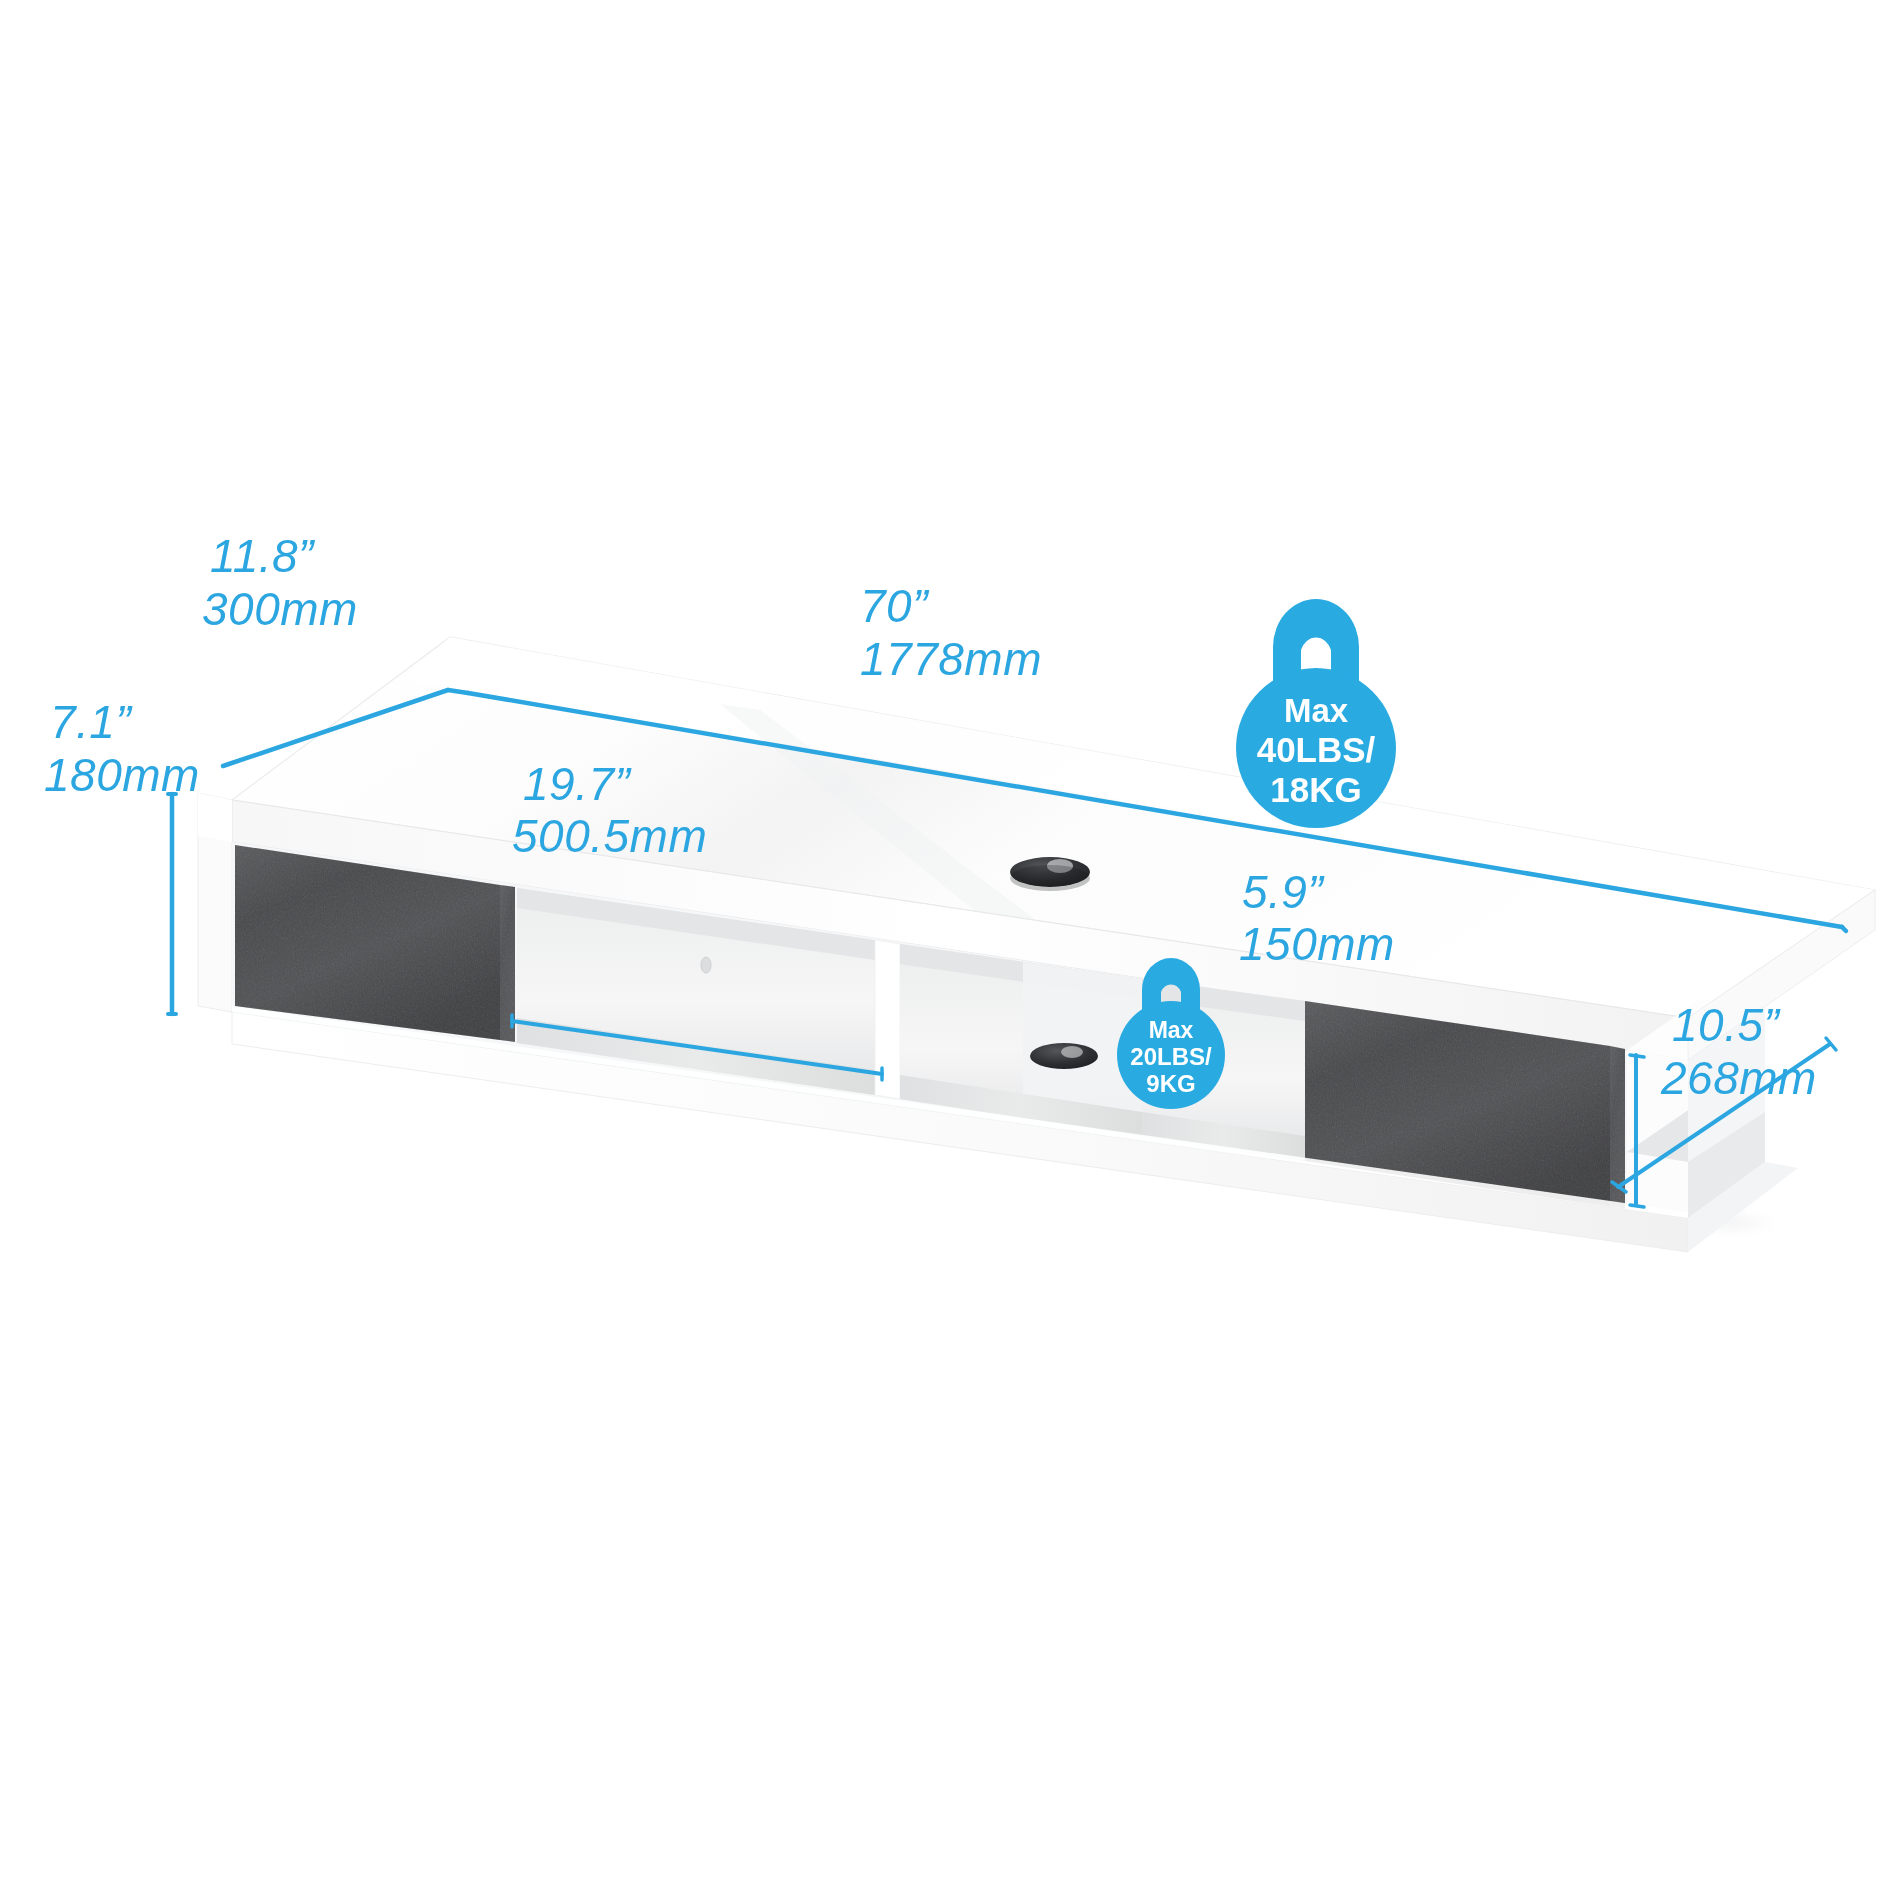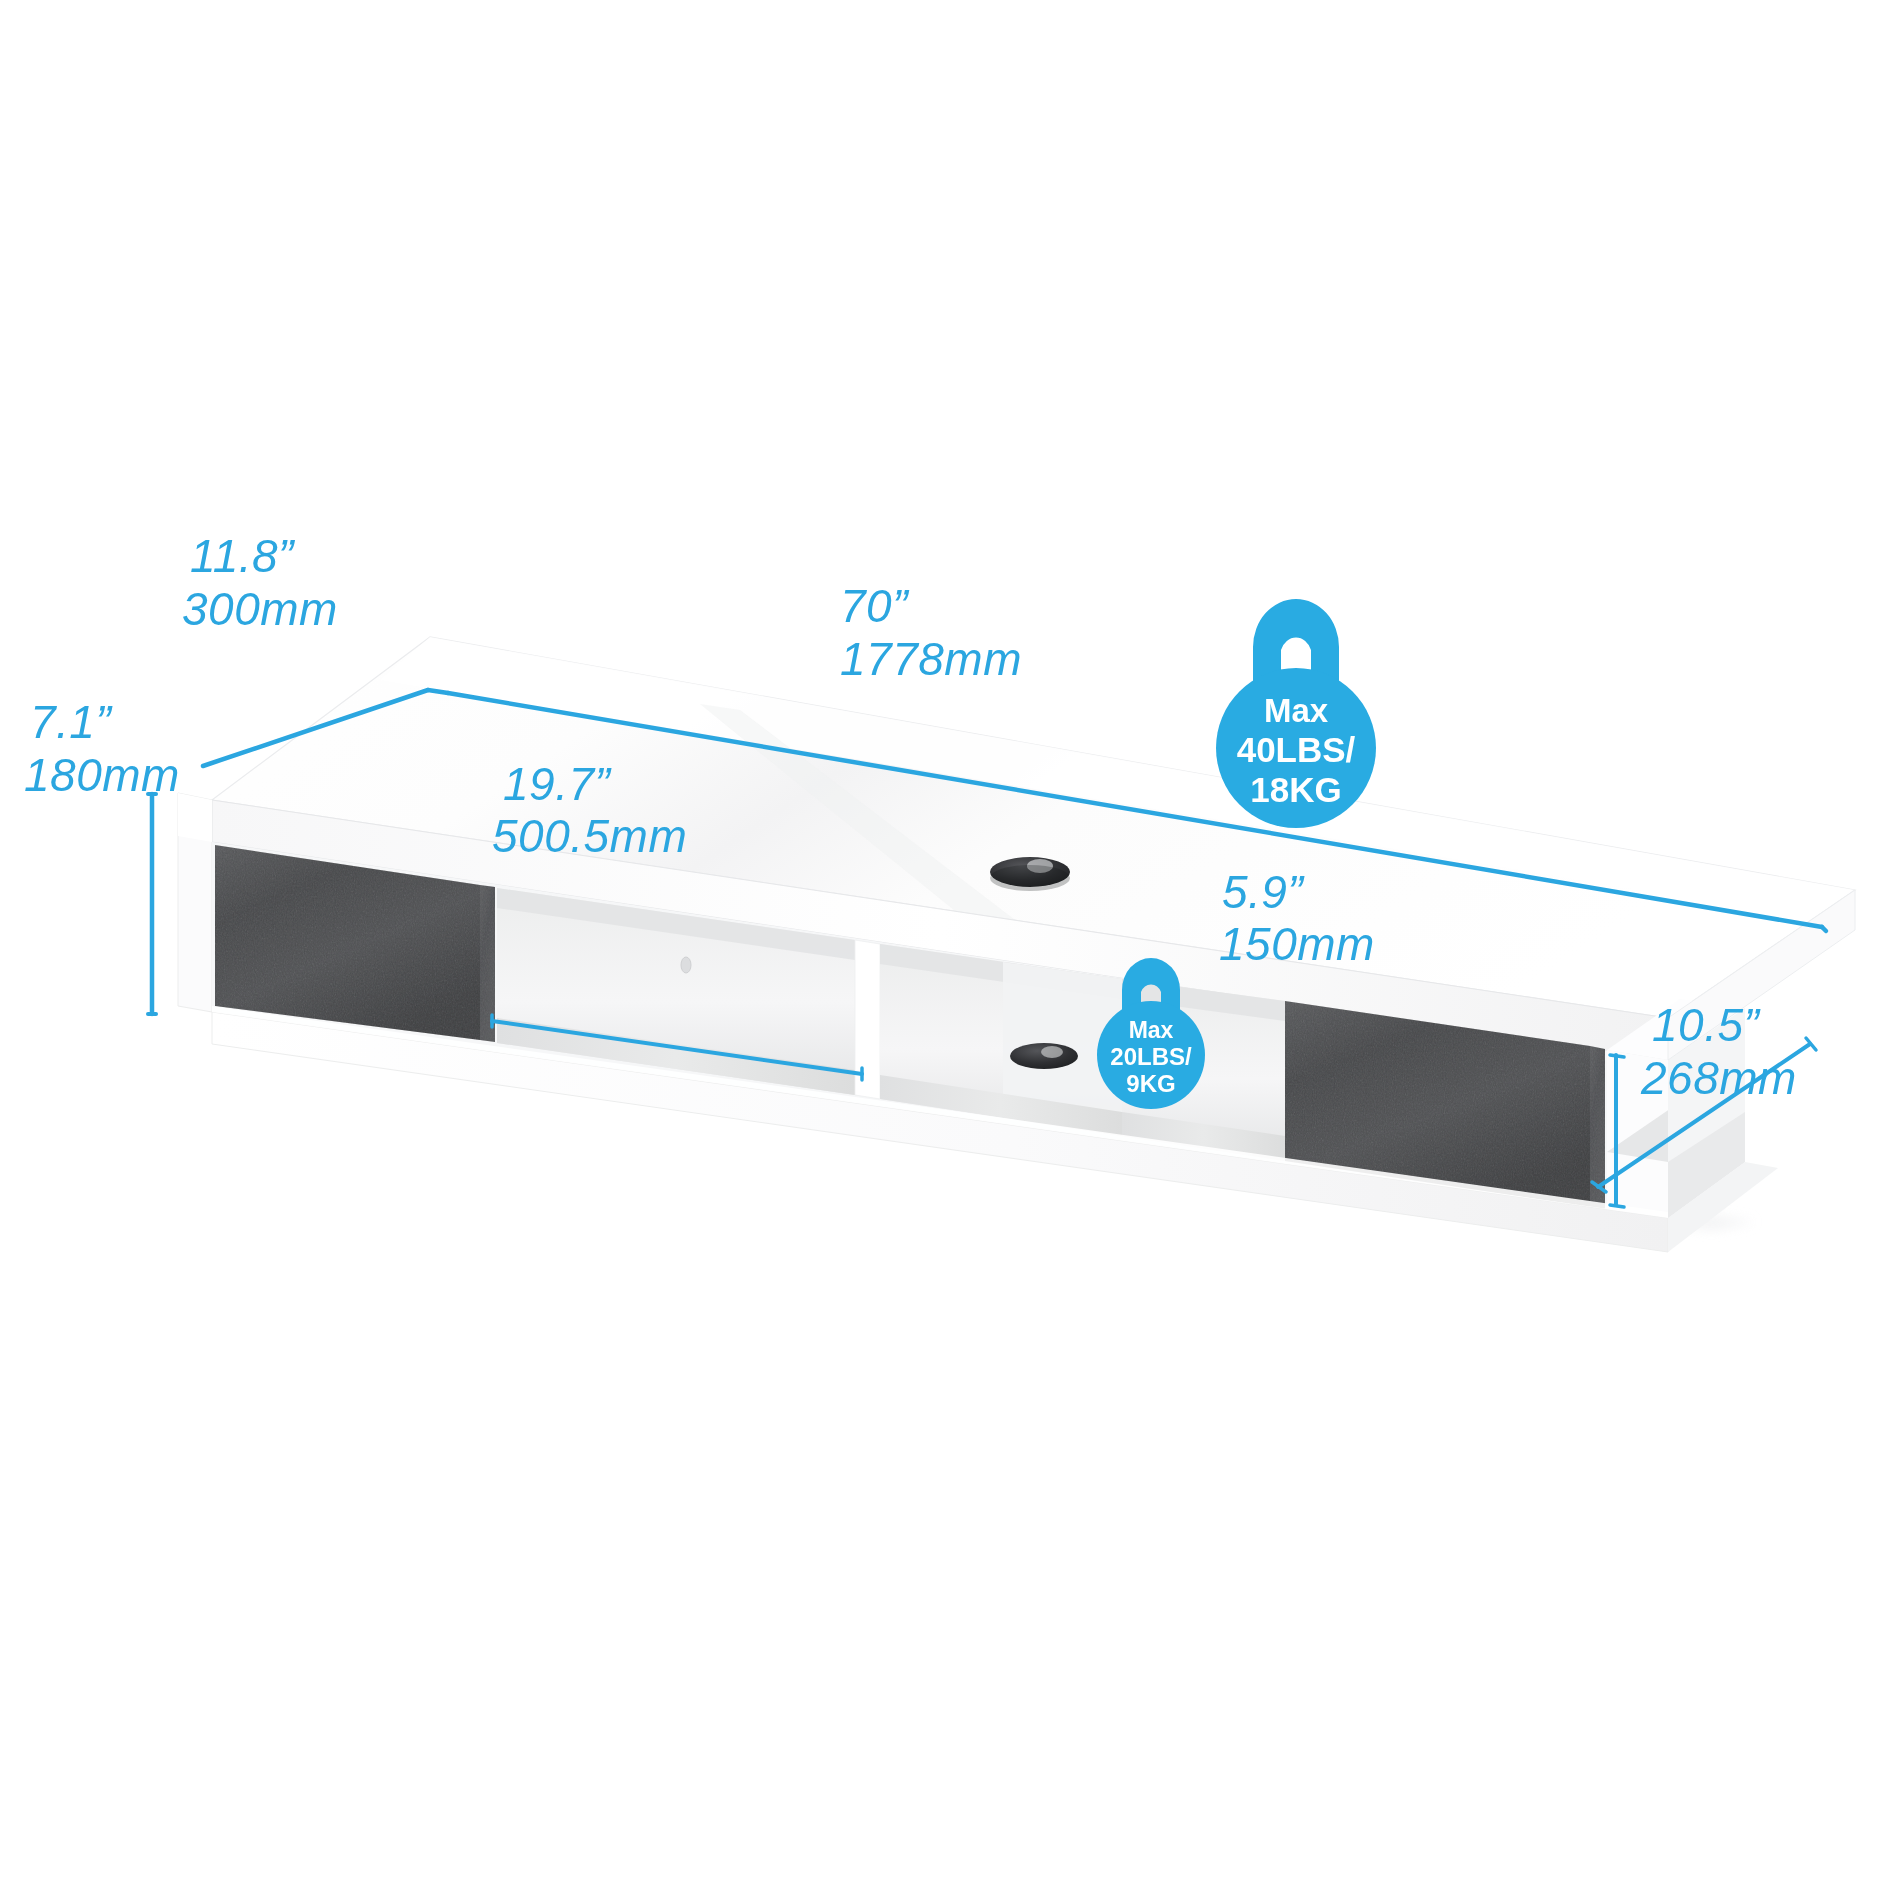--- a/index.html
+++ b/index.html
@@ -1,18 +1,18 @@
 <!DOCTYPE html>
 <html><head>
 <meta charset="utf-8">
 <style>
   html,body{margin:0;padding:0;background:#ffffff;}
   body{width:1900px;height:1900px;position:relative;overflow:hidden;
        font-family:"Liberation Sans","DejaVu Sans",sans-serif;}
-  #stage{position:absolute;inset:0;width:1546px;height:1900px;}
+  #stage{position:absolute;inset:0;width:1546px;height:1900px;padding-left:20px;}
   svg{display:block;width:1900px;height:1900px;}
   .dimlabel{
     fill:#2BA6E0;
     font-family:"Liberation Sans","DejaVu Sans",sans-serif;
     font-style:italic;
     font-size:46px;
     font-weight:400;
     letter-spacing:0.5px;
     white-space:pre;
   }

